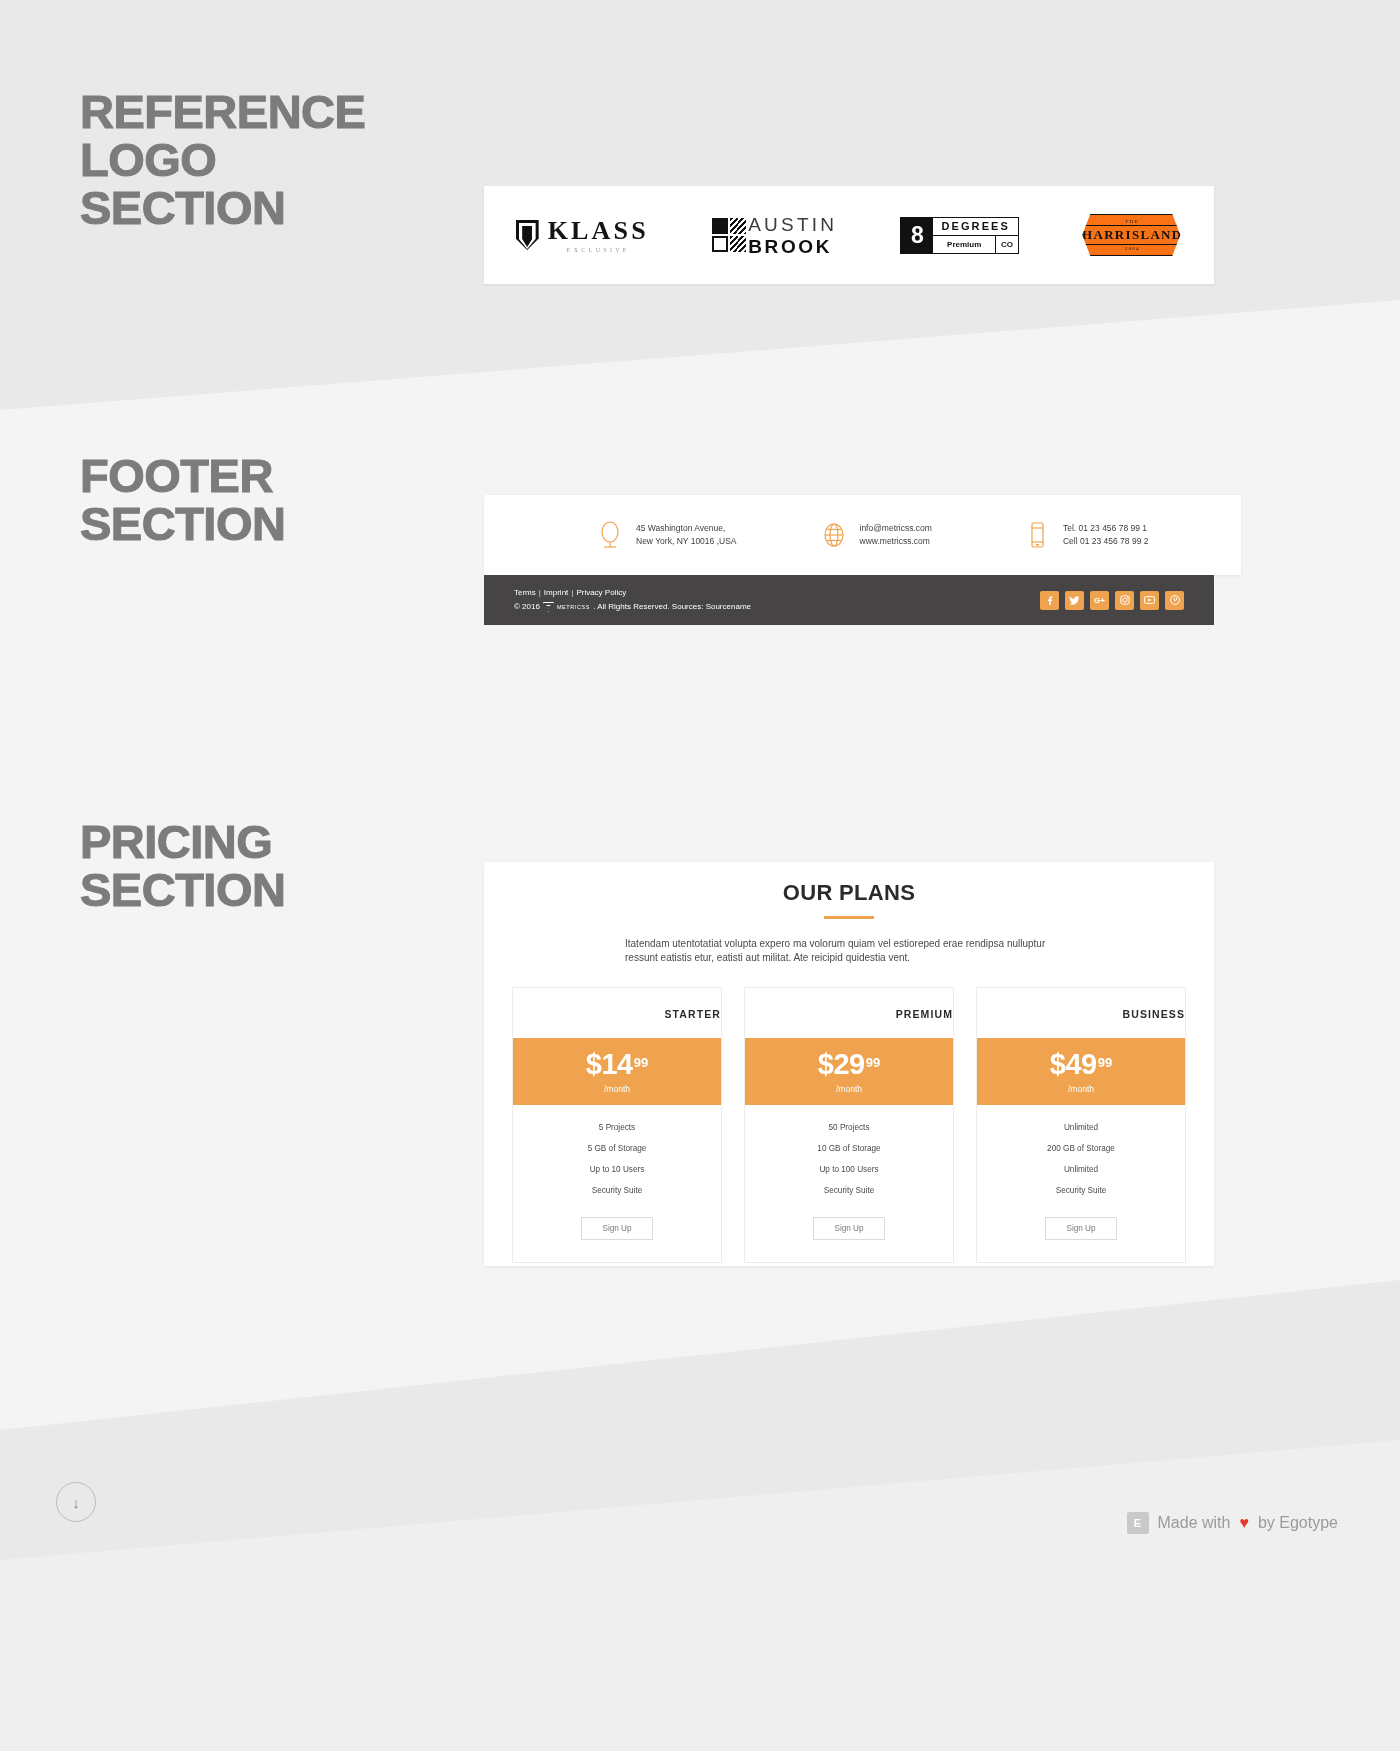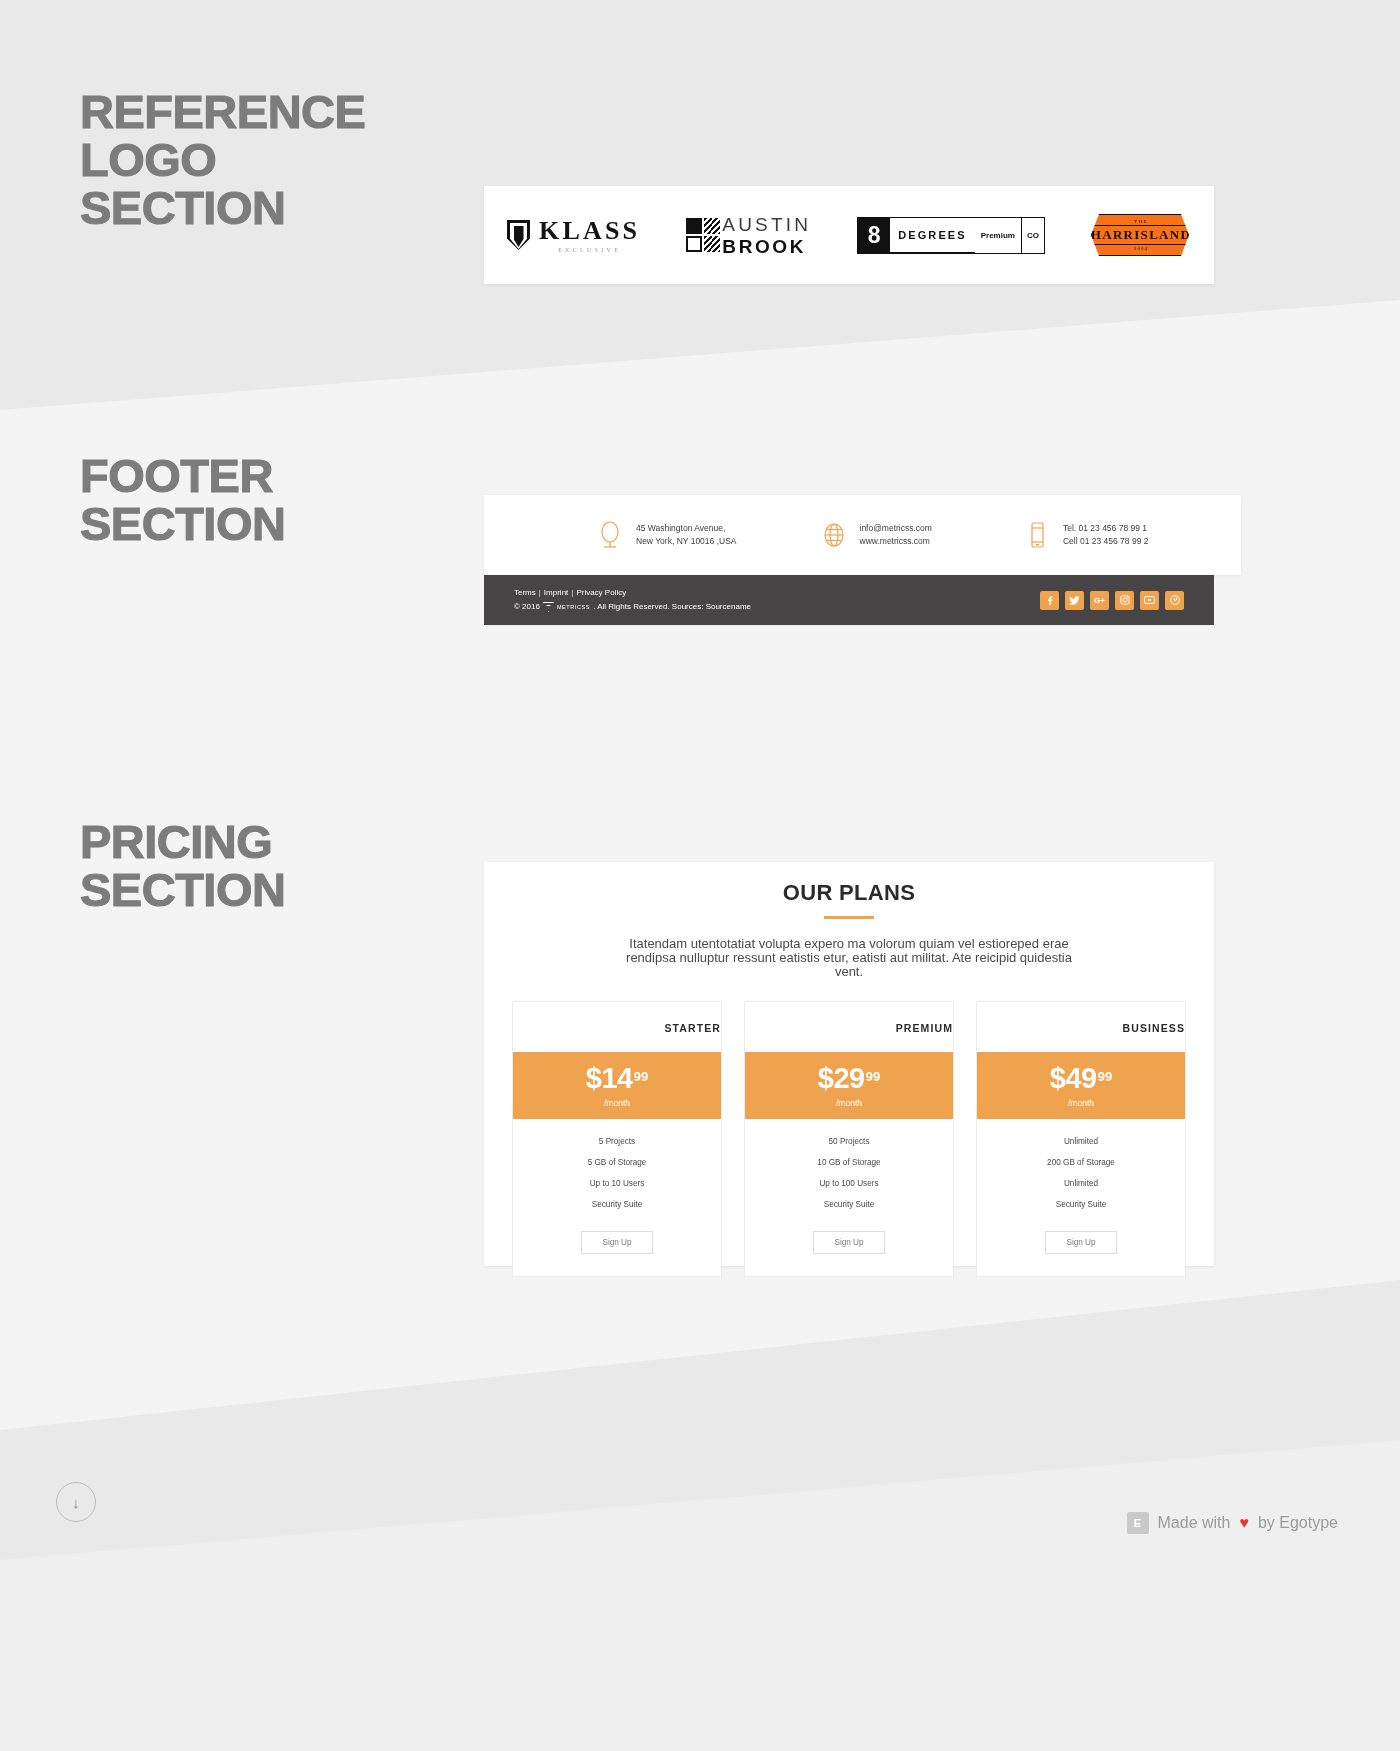--- a/index.html
+++ b/index.html
@@ -101,21 +101,21 @@
   .austin-1{font-size:19px;letter-spacing:3.2px;color:#3b3b3b;font-weight:300;}
   .austin-2{font-size:19px;letter-spacing:2.6px;color:#111;font-weight:bold;margin-top:3px;}
 
   
   .degrees{display:flex;border:1.5px solid #111;height:37px;box-sizing:border-box;}
   .deg-left{
     width:32px;background:#111;color:#fff;
     display:flex;align-items:center;justify-content:center;
     font-size:23px;font-weight:bold;
   }
-  .deg-right{display:flex;}
+  .deg-right{display:flex;flex-direction:column;}
   .deg-top{
     flex:1;display:flex;align-items:center;justify-content:center;
     padding:0 8px;font-size:11px;font-weight:bold;letter-spacing:2.1px;color:#111;
     border-bottom:1.5px solid #111;
   }
   .deg-bottom{flex:1;display:flex;}
   .deg-prem{
     flex:1;display:flex;align-items:center;justify-content:center;
     font-size:8px;font-weight:bold;color:#111;padding:0 6px;
     border-right:1.5px solid #111;
@@ -190,22 +190,22 @@
     left:484px;top:862px;width:730px;height:404px;
   }
   #pricing-title{
     text-align:center;font-size:22px;font-weight:bold;color:#2b2b2b;
     letter-spacing:0.3px;padding-top:18px;
   }
   #pricing-rule{
     width:50px;height:2.5px;background:#F0A34E;margin:10px auto 0;
   }
   #pricing-desc{
-    width:448px;margin:18px auto 1px;text-align:center;
-    font-size:13px;line-height:14px;color:#4a4a4a;
+    width:448px;margin:18px auto 1px;
+    font-size:10px;line-height:14px;color:#4a4a4a;
   }
   #plans{
     display:flex;justify-content:center;gap:22px;margin-top:22px;
   }
   .plan{
     width:210px;background:#ffffff;border:1px solid #ececec;
     box-sizing:border-box;
   }
   .plan-name{
     text-align:right;font-size:10.5px;font-weight:bold;color:#2b2b2b;

